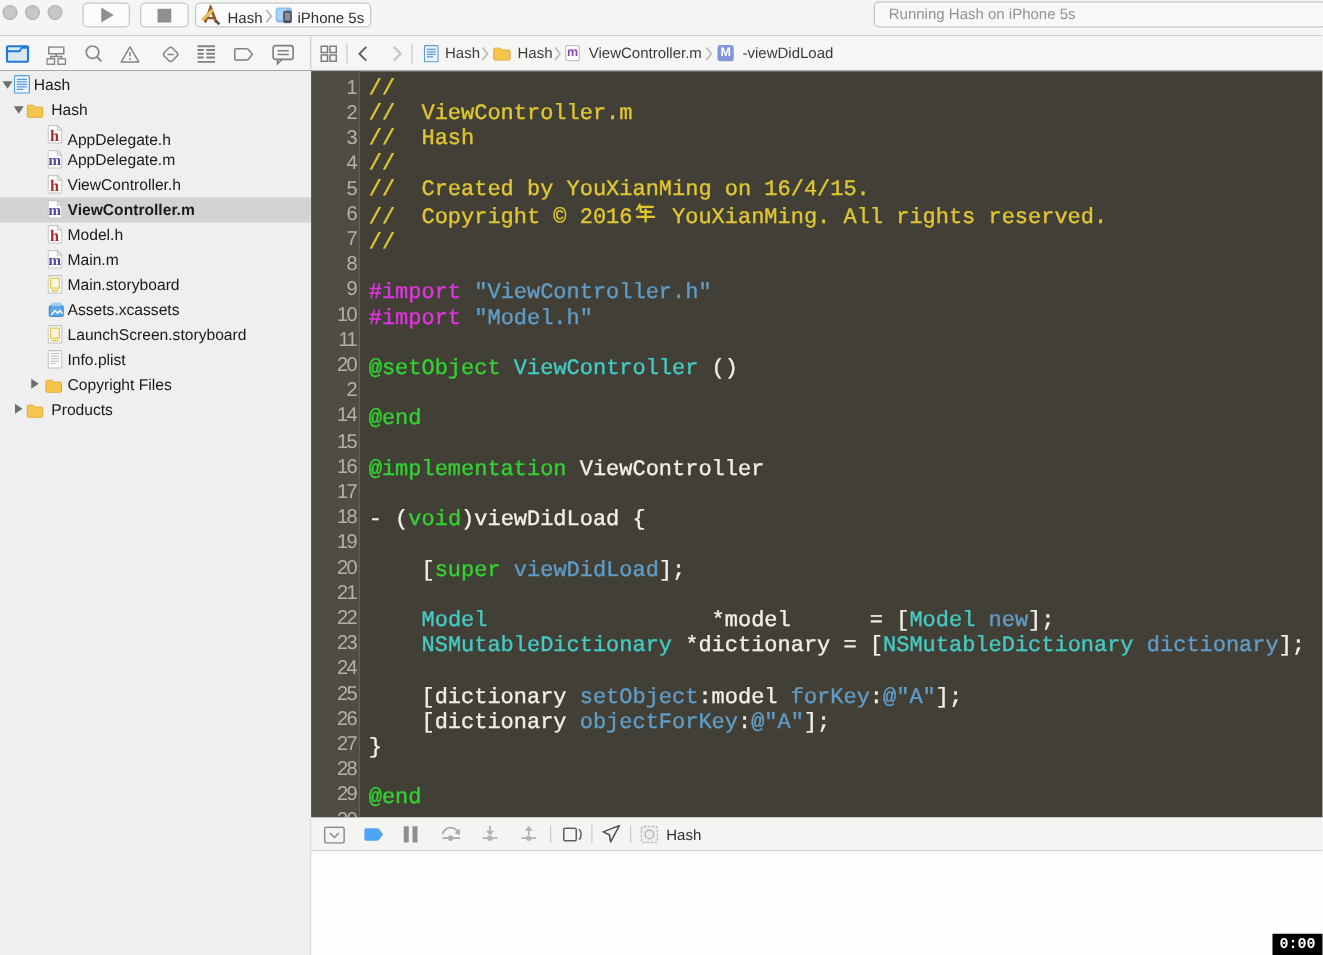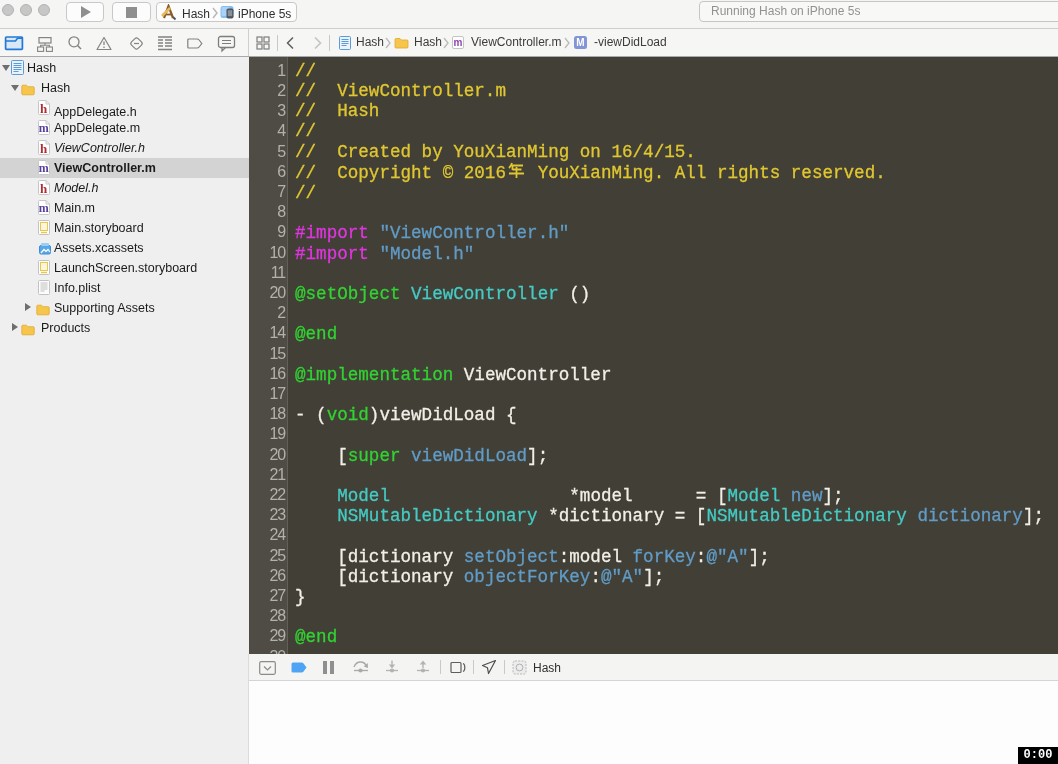--- a/index.html
+++ b/index.html
@@ -177,33 +177,33 @@
       <path d="M0.5 1.5 Q0.5 0.5 1.5 0.5 L8 0.5 L11.5 4 L11.5 13.5 Q11.5 14.5 10.5 14.5 L1.5 14.5 Q0.5 14.5 0.5 13.5 Z" fill="#fff" stroke="#c6c6c6" stroke-width="1"></path>
       <path d="M8 0.5 L8 4 L11.5 4" fill="none" stroke="#c6c6c6" stroke-width="1"></path>
       <text x="5.8" y="12" font-size="12" font-weight="bold" fill="#55409d" text-anchor="middle" font-family="Liberation Serif,serif">m</text>
     </svg></div>
 <div class="row" style="left:54px;top:118px;">AppDelegate.m</div>
 <div class="a" style="left:38px;top:140px;width:12px;height:15px"><svg width="12" height="15" viewBox="0 0 12 15">
       <path d="M0.5 1.5 Q0.5 0.5 1.5 0.5 L8 0.5 L11.5 4 L11.5 13.5 Q11.5 14.5 10.5 14.5 L1.5 14.5 Q0.5 14.5 0.5 13.5 Z" fill="#fff" stroke="#c6c6c6" stroke-width="1"></path>
       <path d="M8 0.5 L8 4 L11.5 4" fill="none" stroke="#c6c6c6" stroke-width="1"></path>
       <text x="5.7" y="12.5" font-size="13" font-weight="bold" fill="#b02c32" text-anchor="middle" font-family="Liberation Serif,serif">h</text>
     </svg></div>
-<div class="row" style="left:54px;top:138px;font-style:italic;">ViewController.h</div>
+<div class="row" style="left:54px;top:138px;">ViewController.h</div>
 <div class="a" style="left:38px;top:160px;width:12px;height:15px"><svg width="12" height="15" viewBox="0 0 12 15">
       <path d="M0.5 1.5 Q0.5 0.5 1.5 0.5 L8 0.5 L11.5 4 L11.5 13.5 Q11.5 14.5 10.5 14.5 L1.5 14.5 Q0.5 14.5 0.5 13.5 Z" fill="#fff" stroke="#c6c6c6" stroke-width="1"></path>
       <path d="M8 0.5 L8 4 L11.5 4" fill="none" stroke="#c6c6c6" stroke-width="1"></path>
       <text x="5.8" y="12" font-size="12" font-weight="bold" fill="#55409d" text-anchor="middle" font-family="Liberation Serif,serif">m</text>
     </svg></div>
 <div class="row" style="left:54px;top:158px;font-weight:bold;">ViewController.m</div>
 <div class="a" style="left:38px;top:180px;width:12px;height:15px"><svg width="12" height="15" viewBox="0 0 12 15">
       <path d="M0.5 1.5 Q0.5 0.5 1.5 0.5 L8 0.5 L11.5 4 L11.5 13.5 Q11.5 14.5 10.5 14.5 L1.5 14.5 Q0.5 14.5 0.5 13.5 Z" fill="#fff" stroke="#c6c6c6" stroke-width="1"></path>
       <path d="M8 0.5 L8 4 L11.5 4" fill="none" stroke="#c6c6c6" stroke-width="1"></path>
       <text x="5.7" y="12.5" font-size="13" font-weight="bold" fill="#b02c32" text-anchor="middle" font-family="Liberation Serif,serif">h</text>
     </svg></div>
-<div class="row" style="left:54px;top:178px;font-style:italic;">Model.h</div>
+<div class="row" style="left:54px;top:178px;">Model.h</div>
 <div class="a" style="left:38px;top:200px;width:12px;height:15px"><svg width="12" height="15" viewBox="0 0 12 15">
       <path d="M0.5 1.5 Q0.5 0.5 1.5 0.5 L8 0.5 L11.5 4 L11.5 13.5 Q11.5 14.5 10.5 14.5 L1.5 14.5 Q0.5 14.5 0.5 13.5 Z" fill="#fff" stroke="#c6c6c6" stroke-width="1"></path>
       <path d="M8 0.5 L8 4 L11.5 4" fill="none" stroke="#c6c6c6" stroke-width="1"></path>
       <text x="5.8" y="12" font-size="12" font-weight="bold" fill="#55409d" text-anchor="middle" font-family="Liberation Serif,serif">m</text>
     </svg></div>
 <div class="row" style="left:54px;top:198px;">Main.m</div>
 <div class="a" style="left:38px;top:220px;width:12px;height:15px"><svg width="12" height="15" viewBox="0 0 12 15">
       <rect x="0.5" y="0.5" width="11" height="14" rx="1" fill="#fff" stroke="#c2c2c2" stroke-width="1"></rect>
       <rect x="2.5" y="2.5" width="7" height="8" fill="#fdf6dd" stroke="#e8c84a" stroke-width="1"></rect>
       <path d="M3 12.5 h6" stroke="#e8c84a" stroke-width="1.4"></path>
@@ -223,21 +223,21 @@
 <div class="row" style="left:54px;top:258px;">LaunchScreen.storyboard</div>
 <div class="a" style="left:38px;top:280px;width:12px;height:15px"><svg width="12" height="15" viewBox="0 0 12 15">
       <rect x="0.5" y="0.5" width="11" height="14" rx="1" fill="#fcfcfc" stroke="#c2c2c2" stroke-width="1"></rect>
       <path d="M2.5 3 h7 M2.5 5 h7 M2.5 7 h7 M2.5 9 h7 M2.5 11 h4" stroke="#b9b9b9" stroke-width="0.9"></path>
     </svg></div>
 <div class="row" style="left:54px;top:278px;">Info.plist</div>
 <div class="tri trir" style="left:25px;top:303px"></div>
 <div class="a" style="left:36px;top:302px;width:14px;height:12px"><svg width="14" height="12" viewBox="0 0 14 12">
       <path d="M0.8 2.2 Q0.8 1.2 1.8 1.2 L5.5 1.2 L7 2.7 L12.2 2.7 Q13.2 2.7 13.2 3.7 L13.2 9.8 Q13.2 10.8 12.2 10.8 L1.8 10.8 Q0.8 10.8 0.8 9.8 Z" fill="#f6c64c" stroke="#dfa82c" stroke-width="0.8"></path>
     </svg></div>
-<div class="row" style="left:54px;top:298px;">Supporting Assets</div>
+<div class="row" style="left:54px;top:298px;">Copyright Files</div>
 <div class="tri trir" style="left:12px;top:323px"></div>
 <div class="a" style="left:21px;top:322px;width:14px;height:12px"><svg width="14" height="12" viewBox="0 0 14 12">
       <path d="M0.8 2.2 Q0.8 1.2 1.8 1.2 L5.5 1.2 L7 2.7 L12.2 2.7 Q13.2 2.7 13.2 3.7 L13.2 9.8 Q13.2 10.8 12.2 10.8 L1.8 10.8 Q0.8 10.8 0.8 9.8 Z" fill="#f6c64c" stroke="#dfa82c" stroke-width="0.8"></path>
     </svg></div>
 <div class="row" style="left:41px;top:318px;">Products</div>
 
 <div class="a" id="editor">
 <div id="gutter"></div>
 <div class="num" style="left:0;top:3.7px">1</div>
 <div class="num" style="left:0;top:23.9px">2</div>

